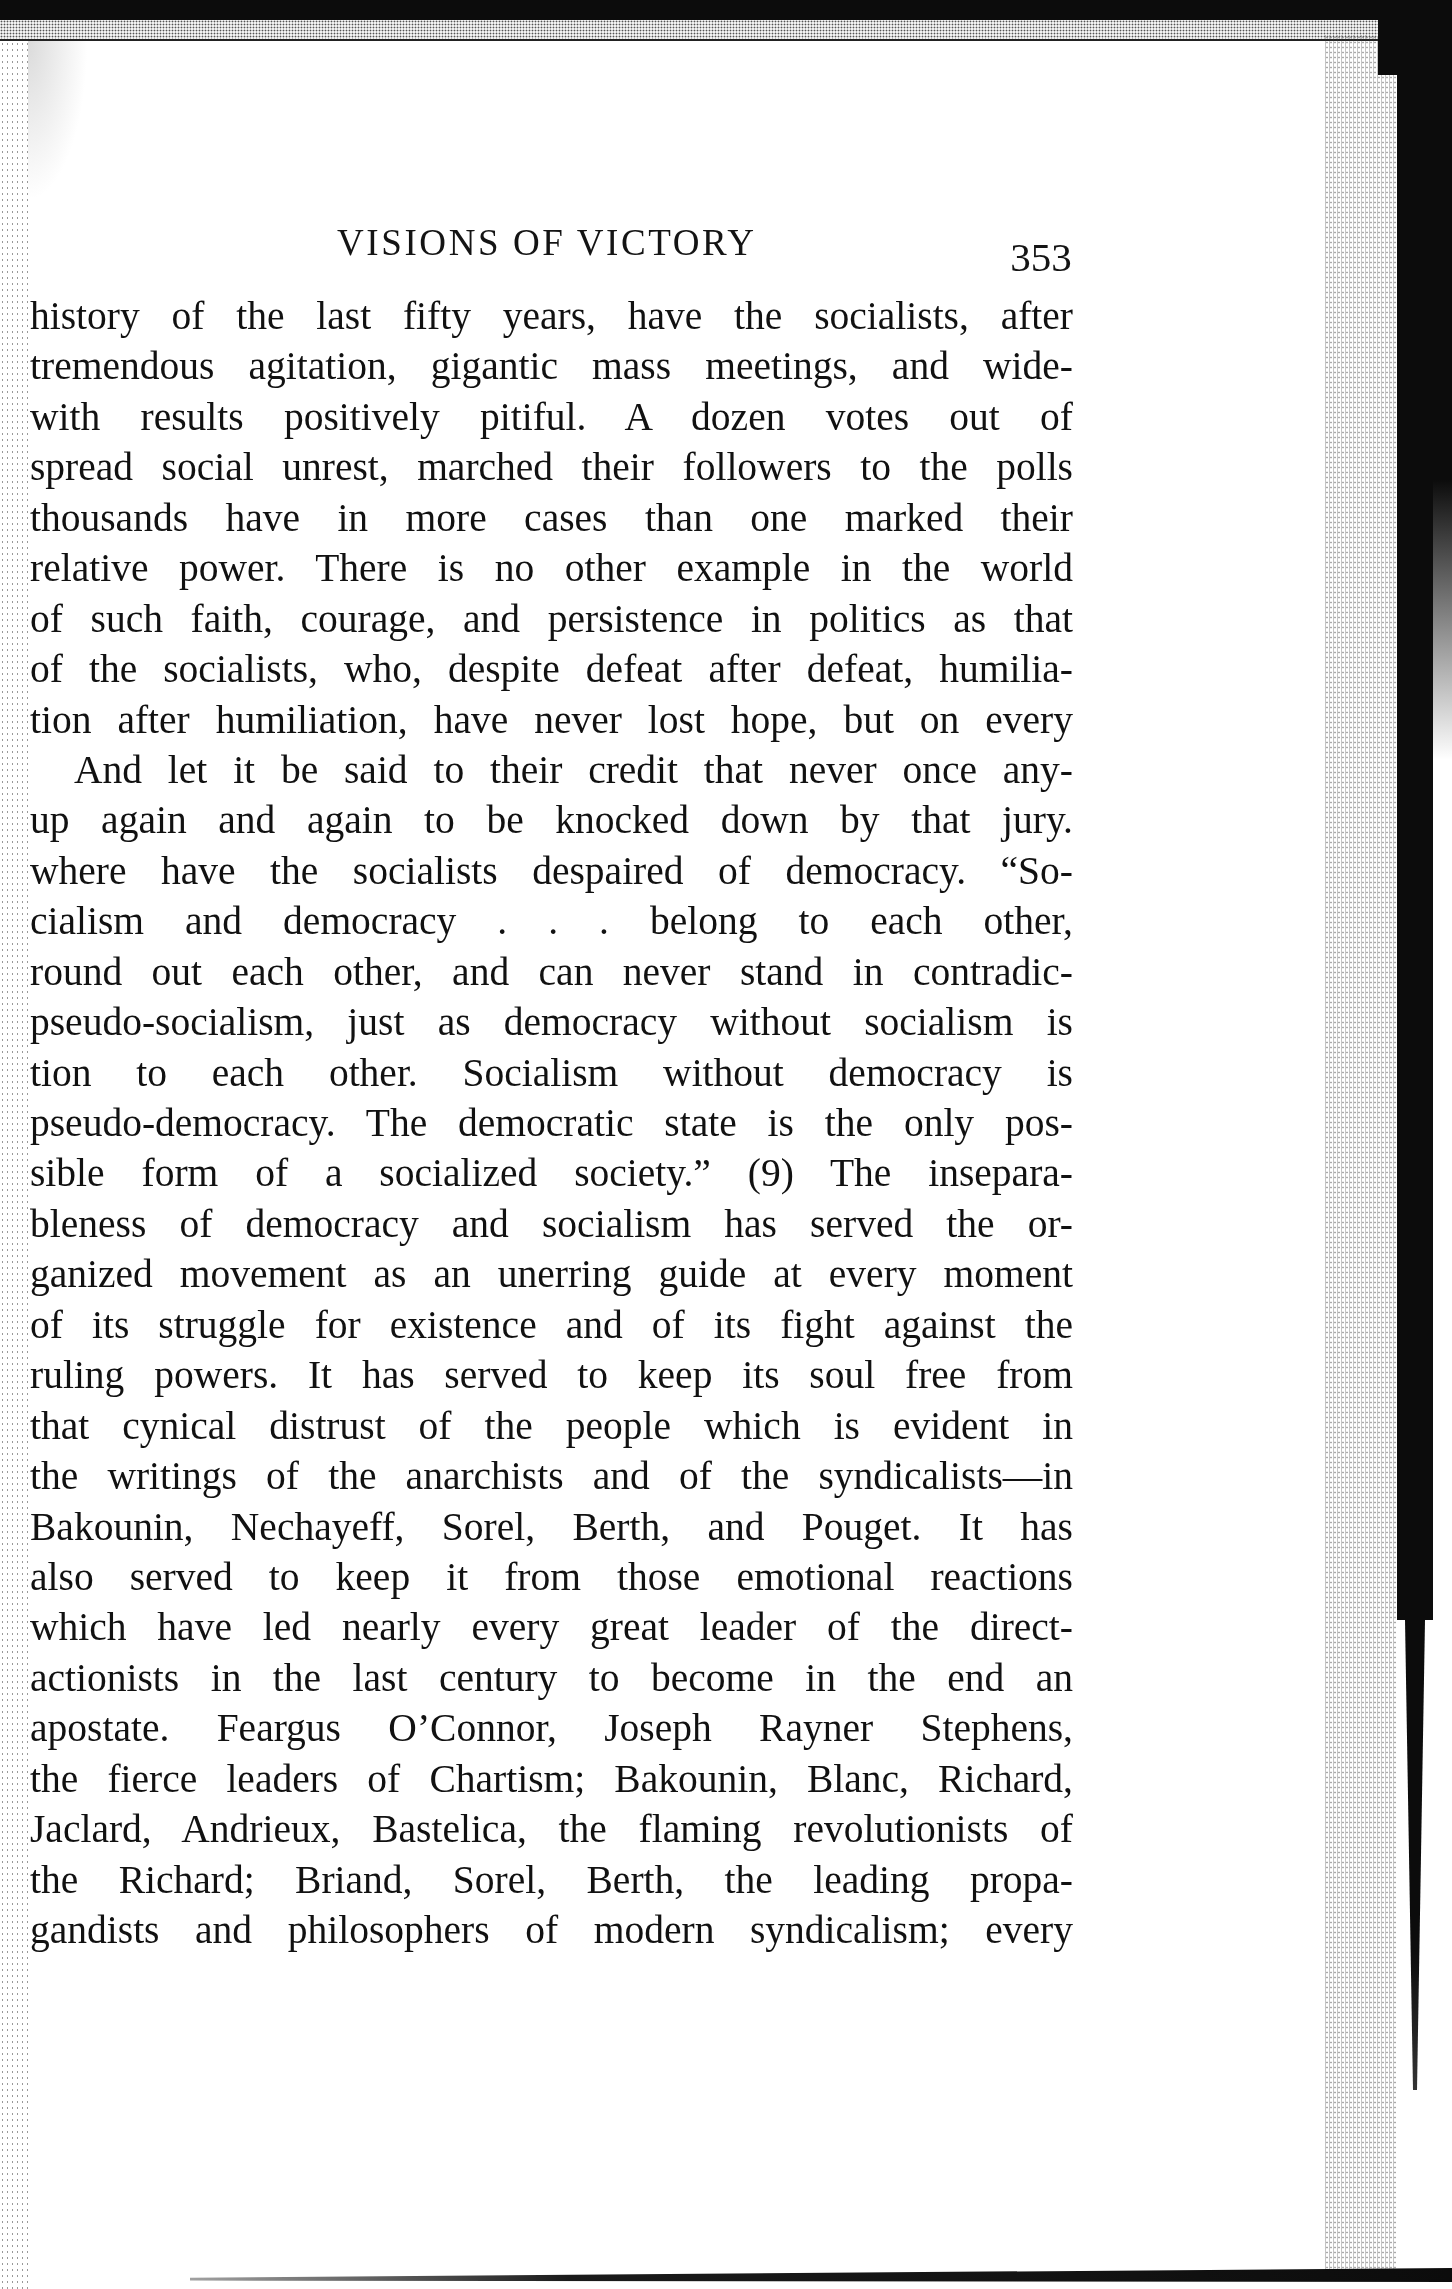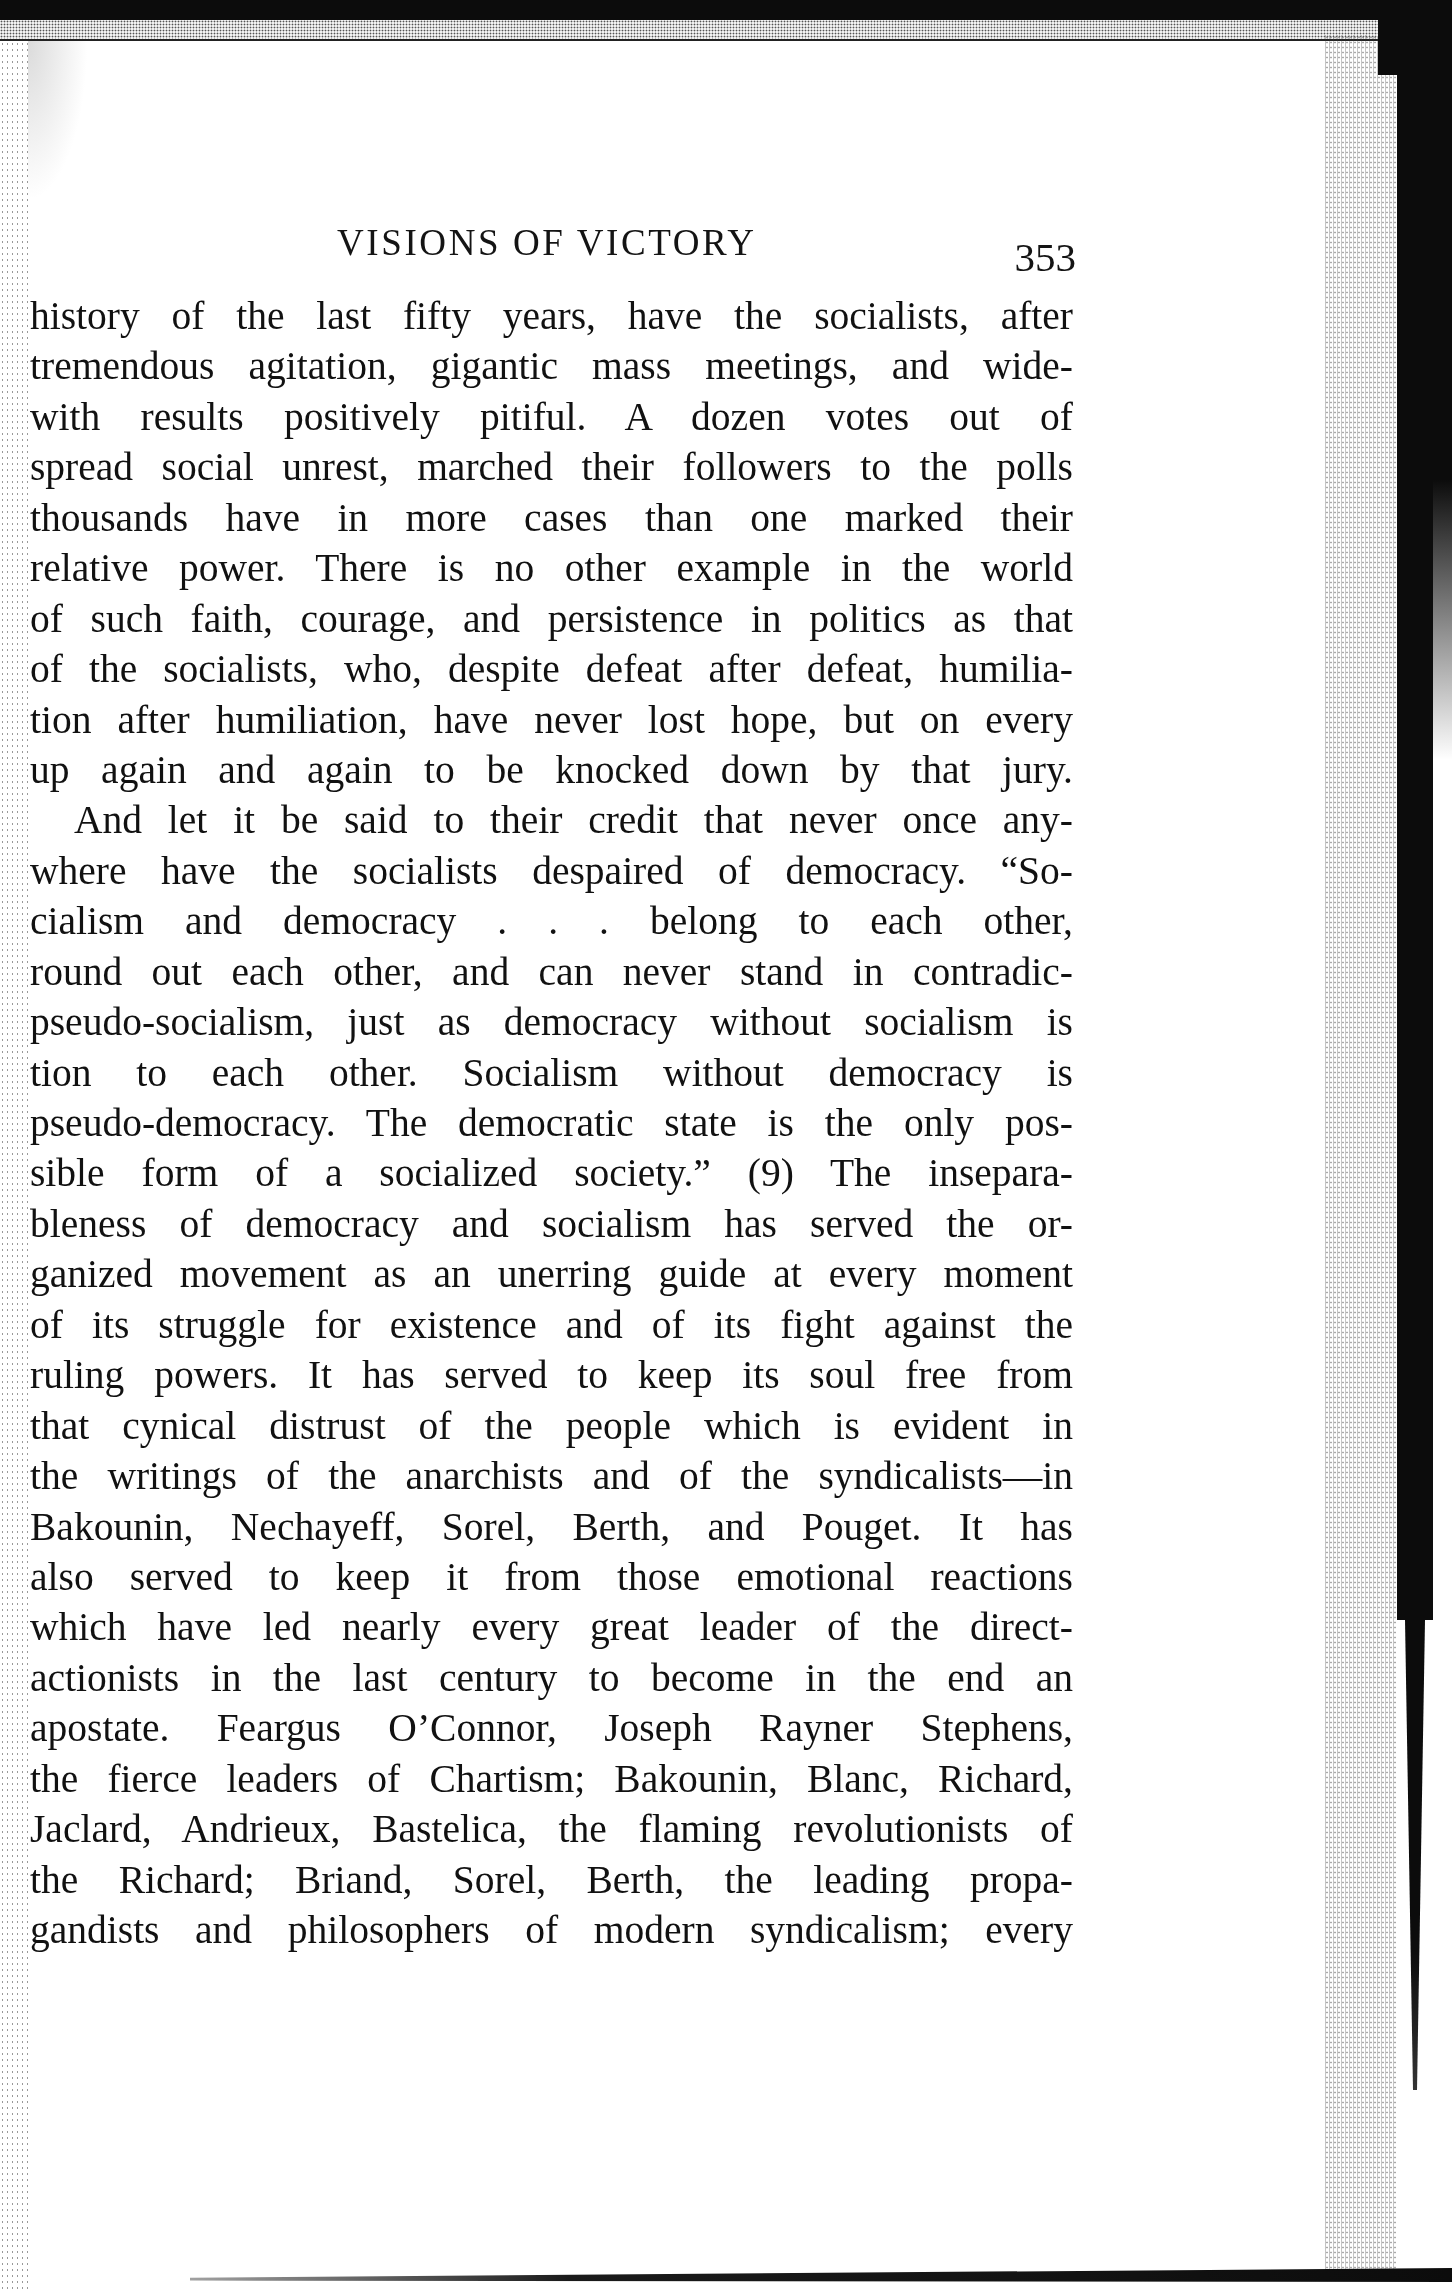--- a/index.html
+++ b/index.html
@@ -82,21 +82,21 @@
     letter-spacing: 2.6px;
     line-height: 44px;
     white-space: nowrap;
     color: #141414;
   }
   .page-number {
     position: absolute;
     left: 1006px;
     top: 233px;
     width: 70px;
-    text-align: right;
+    text-align: center;
     font-size: 41px;
     line-height: 48px;
     color: #141414;
   }
   .body-text {
     position: absolute;
     left: 30px;
     top: 291px;
     width: 1043px;
   }
@@ -137,22 +137,22 @@
 <div class="body-text" id="body-text">
     <div class="line"><span>history of the last fifty years, have the socialists, after</span></div>
     <div class="line"><span>tremendous agitation, gigantic mass meetings, and wide-</span></div>
     <div class="line"><span>with results positively pitiful.  A dozen votes out of</span></div>
     <div class="line"><span>spread social unrest, marched their followers to the polls</span></div>
     <div class="line"><span>thousands have in more cases than one marked their</span></div>
     <div class="line"><span>relative power.  There is no other example in the world</span></div>
     <div class="line"><span>of such faith, courage, and persistence in politics as that</span></div>
     <div class="line"><span>of the socialists, who, despite defeat after defeat, humilia-</span></div>
     <div class="line"><span>tion after humiliation, have never lost hope, but on every</span></div>
+    <div class="line indent"><span>And let it be said to their credit that never once any-</span></div>
     <div class="line"><span>up again and again to be knocked down by that jury.</span></div>
-    <div class="line indent"><span>And let it be said to their credit that never once any-</span></div>
     <div class="line"><span>where have the socialists despaired of democracy.  “So-</span></div>
     <div class="line"><span class="seg-italic">cialism and democracy  . . .  belong to each other,</span></div>
     <div class="line"><span class="seg-italic">round out each other, and can never stand in contradic-</span></div>
     <div class="line"><span class="seg-italic">pseudo-socialism, just as democracy without socialism is</span></div>
     <div class="line"><span class="seg-italic">tion to each other.  Socialism without democracy is</span></div>
     <div class="line"><span class="seg-italic">pseudo-democracy.  The democratic state is the only pos-</span></div>
     <div class="line"><span class="seg-italic">sible form of a socialized society.</span><span>” (9)  The insepara-</span></div>
     <div class="line"><span>bleness of democracy and socialism has served the or-</span></div>
     <div class="line"><span>ganized movement as an unerring guide at every moment</span></div>
     <div class="line"><span>of its struggle for existence and of its fight against the</span></div>

